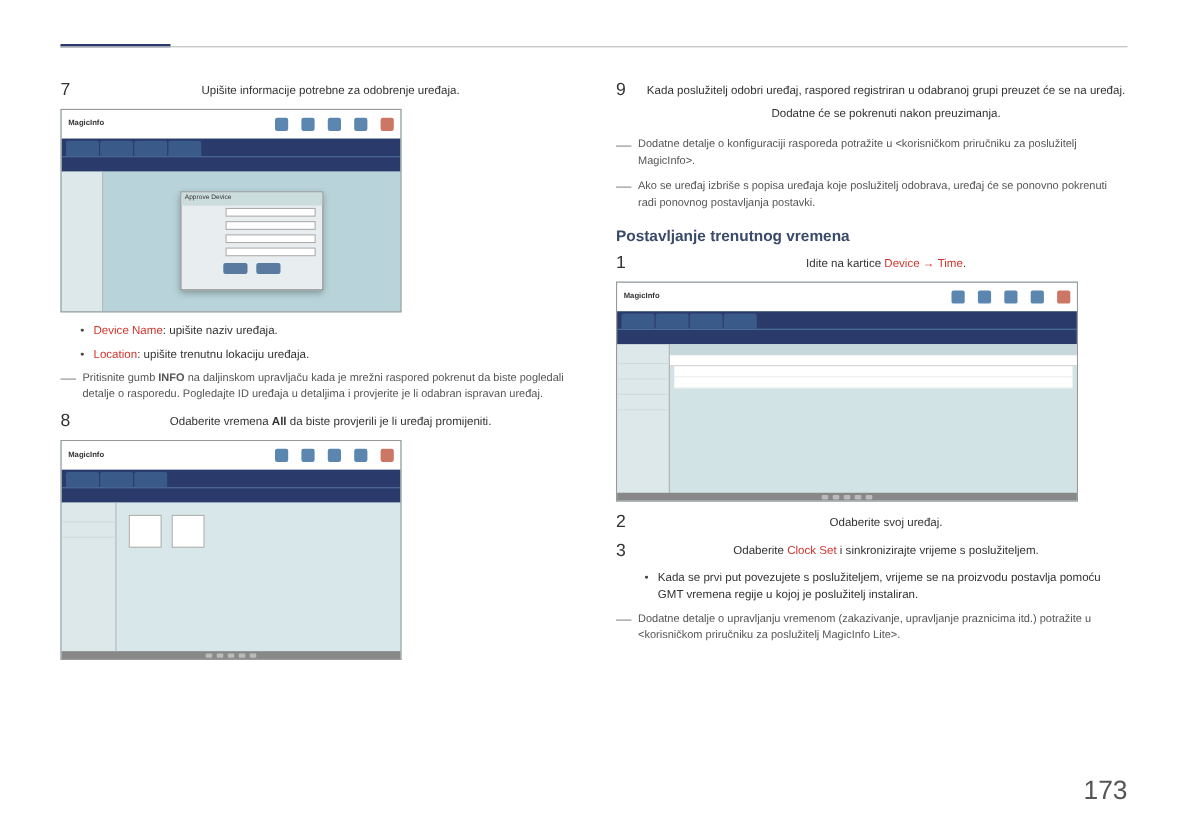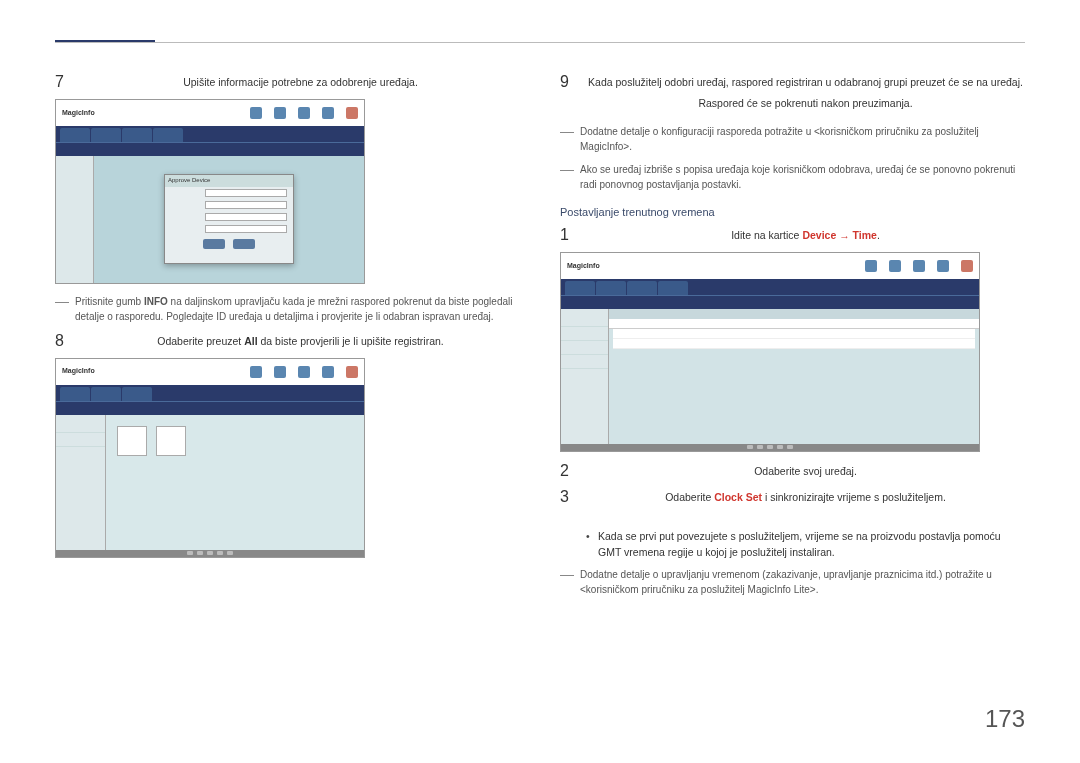--- a/index.html
+++ b/index.html
@@ -98,37 +98,37 @@
   .ss-datarow { background:#fff; height:10px; border-bottom:1px solid #eee; margin:0 4px;}
   .ss-databar2 { background:#c7d8dc; height:10px; }
   .ss-status {
     background:#888; height:7px; margin-top:auto; display:flex; justify-content:center; gap:4px; align-items:center;
   }
   .ss-status span { width:6px; height:4px; background:#bbb; border-radius:1px; display:inline-block;}
 
   .bullets { margin: 6px 0 6px 18px; }
   .bullets li { list-style: none; position: relative; padding-left: 12px; margin-bottom: 5px; }
   .bullets li::before { content: "•"; position: absolute; left: 0; color: #444; }
-  .red { color: #d0362e; font-weight: 700; }
+  .red { color: #d0362e; font-weight: 400; }
   .bold { font-weight: 600; }
   .note {
     display: flex;
     gap: 6px;
     margin: 4px 0 8px 0;
     font-size: 10px;
     color: #555;
   }
   .note .dash { font-size: 14px; line-height: 1; color:#888; min-width:14px; text-align:center;}
   .grp-icon {
     display:inline-block; width:14px; height:14px; background:#4a5a7a; border-radius:2px;
     vertical-align:middle; position:relative;
   }
   .grp-icon::after { content:""; position:absolute; left:3px; top:3px; width:8px; height:8px; background:#cde; border-radius:1px; }
   h3.section {
-    font-size: 11px; color: #3a4a6a; font-weight: 400; margin: 12px 0 6px 0;
+    font-size: 14px; color: #3a4a6a; font-weight: 700; margin: 12px 0 6px 0;
   }
   .arrow { color: #d0362e; font-weight:600; }
   .pagenum {
     position: absolute; right: 55px; bottom: 26px; font-size: 24px; color: #555; font-weight: 300;
   }
 </style>
 </head>
 <body>
 
 <div class="top-rule"></div>
@@ -185,33 +185,39 @@
             <div class="ss-dl-btns">
               <span class="ss-dl-btn"></span>
               <span class="ss-dl-btn"></span>
             </div>
           </div>
         </div>
       </div>
     </div>
 
     <ul class="bullets">
+      <li>
+        <span class="red">Device Name</span><span>: upišite naziv uređaja.</span>
+      </li>
+      <li>
+        <span class="red">Location</span><span>: upišite trenutnu lokaciju uređaja.</span>
+      </li>
     </ul>
 
     <div class="note">
       <span class="dash">―</span>
       <div>
         <span>Pritisnite gumb </span><span class="bold">INFO</span><span> na daljinskom upravljaču kada je mrežni raspored pokrenut da biste pogledali detalje o rasporedu. Pogledajte ID uređaja u detaljima i provjerite je li odabran ispravan uređaj.</span>
       </div>
     </div>
 
     <div class="step">
       <div class="stepnum">8</div>
       <div class="stepbody">
-        <span>Odaberite preuzet </span><span class="bold">All</span><span> da biste provjerili je li upišite registriran.</span>
+        <span>Odaberite vremena </span><span class="bold">All</span><span> da biste provjerili je li uređaj promijeniti.</span>
       </div>
     </div>
 
     <div class="screenshot s2">
       <div class="ss-top">
         <span class="ss-logo">MagicInfo</span>
         <div class="ss-icons">
           <span class="ss-ico"></span>
           <span class="ss-ico"></span>
           <span class="ss-ico"></span>
@@ -245,31 +251,31 @@
     </div>
 
   </div>
 
   <div class="col">
 
     <div class="step">
       <div class="stepnum">9</div>
       <div class="stepbody">
         <div>Kada poslužitelj odobri uređaj, raspored registriran u odabranoj grupi preuzet će se na uređaj.</div>
-        <div style="margin-top:5px">Raspored će se pokrenuti nakon preuzimanja.</div>
+        <div style="margin-top:5px">Dodatne će se pokrenuti nakon preuzimanja.</div>
       </div>
     </div>
 
     <div class="note" style="margin-top:12px">
       <span class="dash">―</span>
       <div>Dodatne detalje o konfiguraciji rasporeda potražite u &lt;korisničkom priručniku za poslužitelj MagicInfo&gt;.</div>
     </div>
     <div class="note">
       <span class="dash">―</span>
-      <div>Ako se uređaj izbriše s popisa uređaja koje korisničkom odobrava, uređaj će se ponovno pokrenuti radi ponovnog postavljanja postavki.</div>
+      <div>Ako se uređaj izbriše s popisa uređaja koje poslužitelj odobrava, uređaj će se ponovno pokrenuti radi ponovnog postavljanja postavki.</div>
     </div>
 
     <h3 class="section">Postavljanje trenutnog vremena</h3>
 
     <div class="step">
       <div class="stepnum">1</div>
       <div class="stepbody">
         <span>Idite na kartice </span><span class="red">Device</span><span class="arrow"> → </span><span class="red">Time</span><span>.</span>
       </div>
     </div>
@@ -320,21 +326,21 @@
       <div class="stepbody">Odaberite svoj uređaj.</div>
     </div>
 
     <div class="step">
       <div class="stepnum">3</div>
       <div class="stepbody">
         <span>Odaberite </span><span class="red">Clock Set</span><span> i sinkronizirajte vrijeme s poslužiteljem.</span>
       </div>
     </div>
 
-    <ul class="bullets" style="margin-left:26px; margin-top:24px">
+    <ul class="bullets" style="margin-left:26px; margin-top:8px">
       <li>Kada se prvi put povezujete s poslužiteljem, vrijeme se na proizvodu postavlja pomoću GMT vremena regije u kojoj je poslužitelj instaliran.</li>
     </ul>
 
     <div class="note">
       <span class="dash">―</span>
       <div>Dodatne detalje o upravljanju vremenom (zakazivanje, upravljanje praznicima itd.) potražite u &lt;korisničkom priručniku za poslužitelj MagicInfo Lite&gt;.</div>
     </div>
 
   </div>
 </div>

